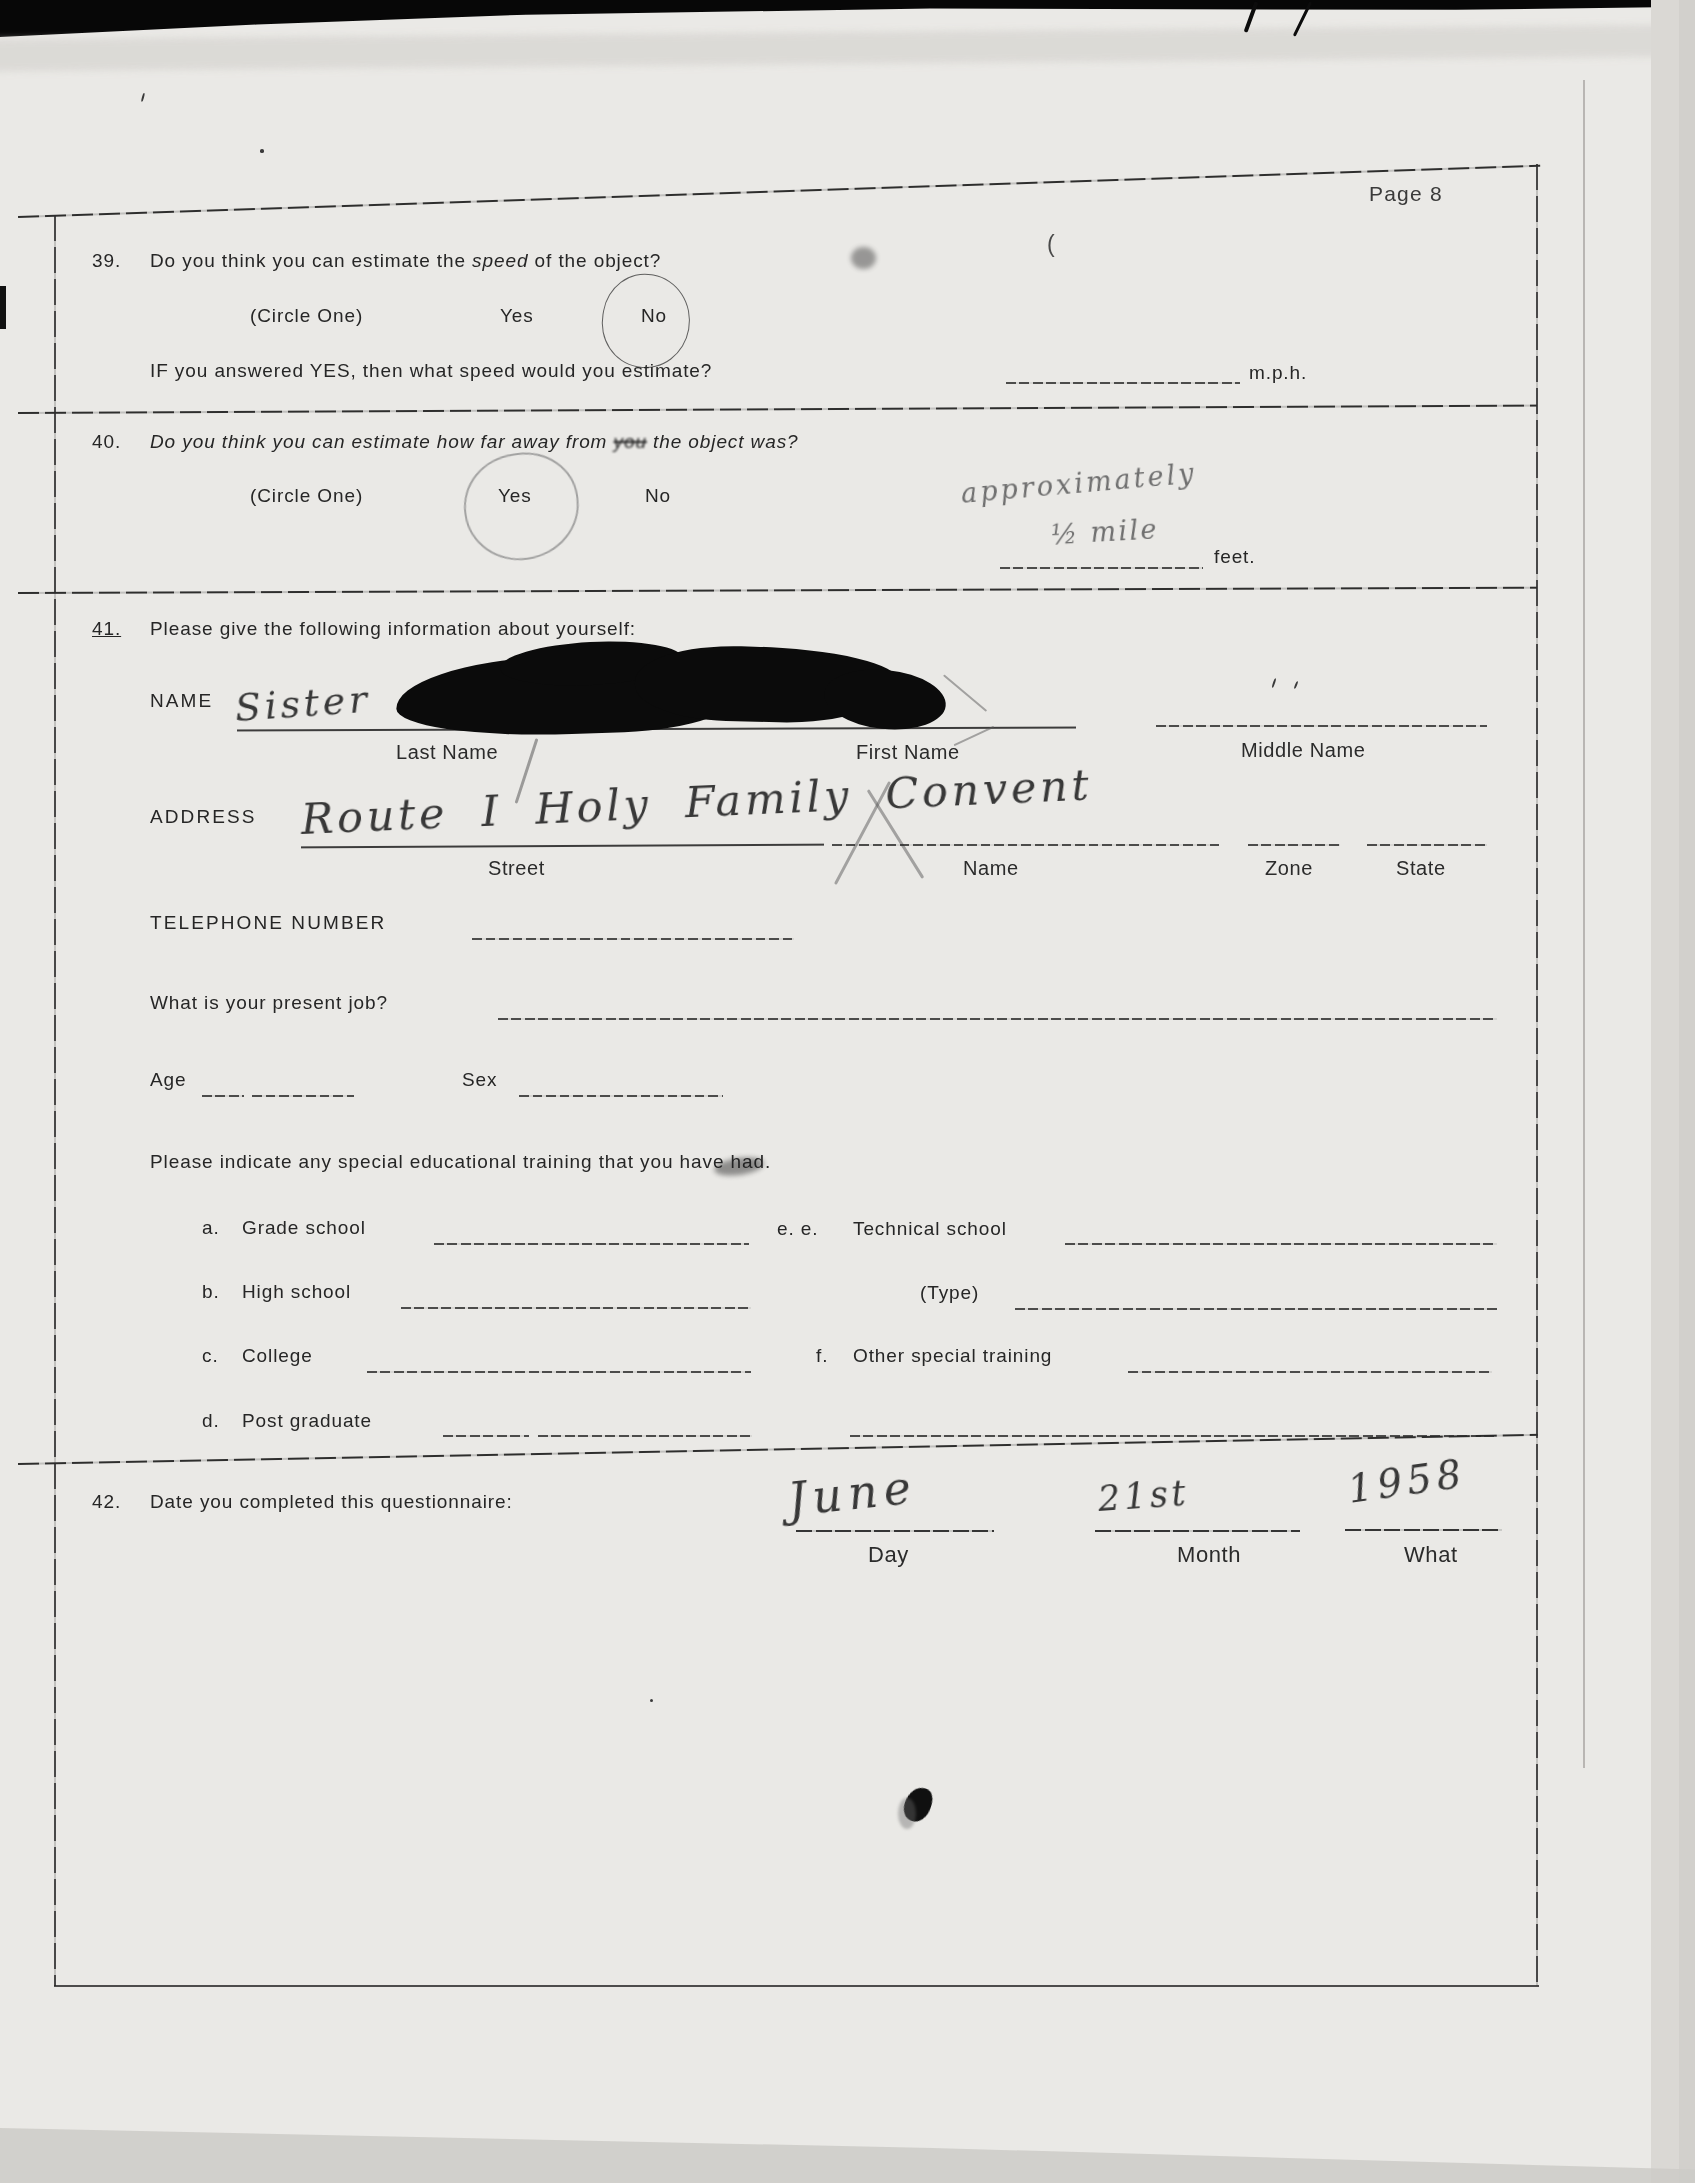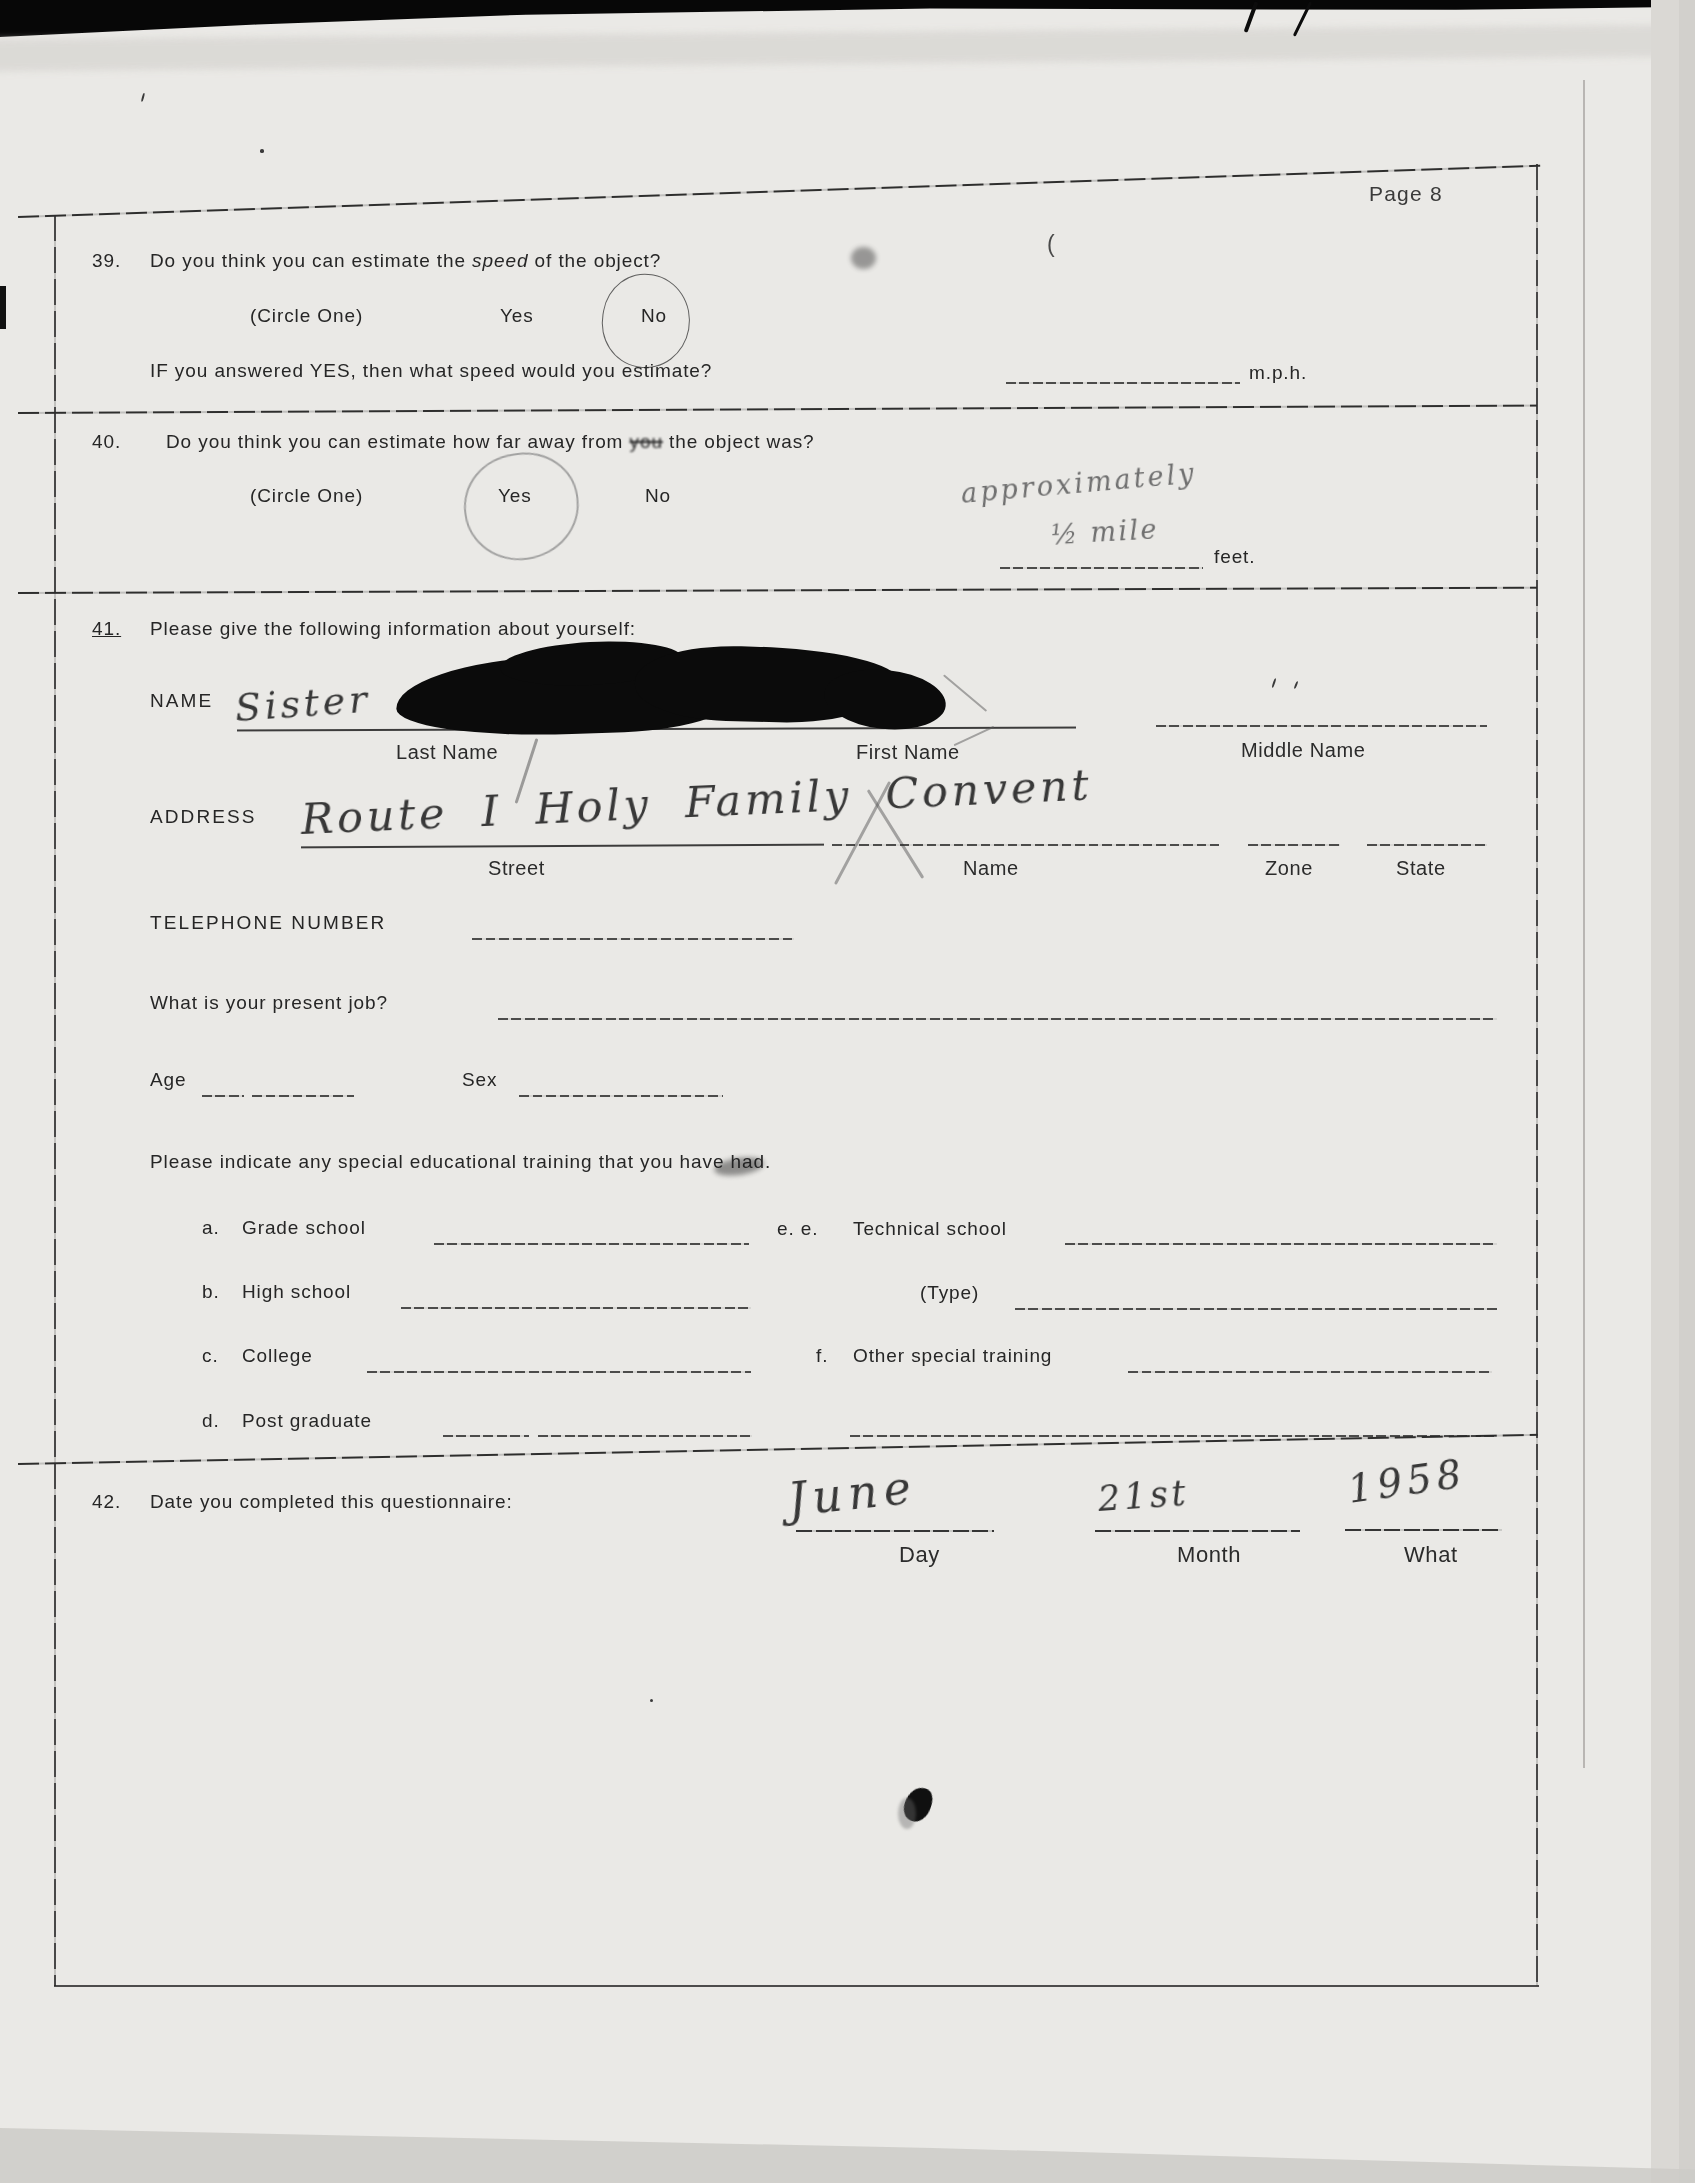--- a/index.html
+++ b/index.html
@@ -87,21 +87,21 @@
   <div class="pt" style="left:250px;top:305px;">(Circle One)</div>
   <div class="pt" style="left:500px;top:305px;">Yes</div>
   <div class="pt" style="left:641px;top:305px;">No</div>
   <div class="circle" style="left:602px;top:274px;width:86px;height:92px;transform:rotate(10deg);"></div>
 
   <div class="pt" style="left:150px;top:360px;">IF you answered YES, then what speed would you estimate?</div>
   <div class="fill" style="left:1006px;top:382px;width:234px;"></div>
   <div class="pt" style="left:1249px;top:362px;">m.p.h.</div>
 
   <div class="pt" style="left:92px;top:431px;">40.</div>
-  <div class="pt" style="left:166px;top:431px;"><span>Do you think you can estimate how far away from </span><span class="struck">you</span><span> the object was?</span></div>
+  <div class="pt" style="left:150px;top:431px;font-style:italic;"><span>Do you think you can estimate how far away from </span><span class="struck">you</span><span> the object was?</span></div>
 
   <div class="pt" style="left:250px;top:485px;">(Circle One)</div>
   <div class="pt" style="left:498px;top:485px;">Yes</div>
   <div class="pencil-circle" style="left:464px;top:453px;width:111px;height:103px;transform:rotate(-8deg);"></div>
   <div class="pt" style="left:645px;top:485px;">No</div>
 
   <div class="hw pencil" style="left:961px;top:478px;font-size:27px;letter-spacing:3.1px;transform:rotate(-5deg);">approximately</div>
   <div class="hw pencil" style="left:1051px;top:519px;font-size:27px;letter-spacing:2.4px;transform:rotate(-3deg);">½ mile</div>
 
   <div class="fill" style="left:1000px;top:567px;width:203px;"></div>
@@ -184,21 +184,21 @@
   <div class="pt" style="left:242px;top:1410px;">Post graduate</div>
   <div class="fill" style="left:443px;top:1435px;width:86px;"></div>
   <div class="fill" style="left:538px;top:1435px;width:214px;"></div>
   <div class="fill" style="left:850px;top:1435px;width:647px;"></div>
 
   <div class="pt" style="left:92px;top:1491px;">42.</div>
   <div class="pt" style="left:150px;top:1491px;">Date you completed this questionnaire:</div>
 
   <div class="hw dark" style="left:788px;top:1473px;font-size:46px;letter-spacing:6.1px;transform:rotate(-6deg);">June</div>
   <div class="fill2" style="left:796px;top:1530px;width:198px;"></div>
-  <div class="lbl" style="left:868px;top:1542px;font-size:22px;margin-left:31px;">Day</div>
+  <div class="lbl" style="left:868px;top:1542px;font-size:22px;">Day</div>
 
   <div class="hw dark" style="left:1098px;top:1479px;font-size:35px;letter-spacing:3.7px;transform:rotate(-4deg);">21st</div>
   <div class="fill2" style="left:1095px;top:1530px;width:205px;"></div>
   <div class="lbl" style="left:1177px;top:1542px;font-size:22px;">Month</div>
 
   <div class="hw dark" style="left:1348px;top:1467px;font-size:39px;letter-spacing:4.9px;transform:rotate(-8deg);">1958</div>
   <div class="fill2" style="left:1345px;top:1529px;width:157px;"></div>
   <div class="lbl" style="left:1404px;top:1542px;font-size:22px;">What</div>
 
   <div style="position:absolute;left:905px;top:1787px;width:26px;height:35px;background:#101010;border-radius:60% 40% 55% 45%;transform:rotate(18deg);filter:blur(0.6px);"></div>

